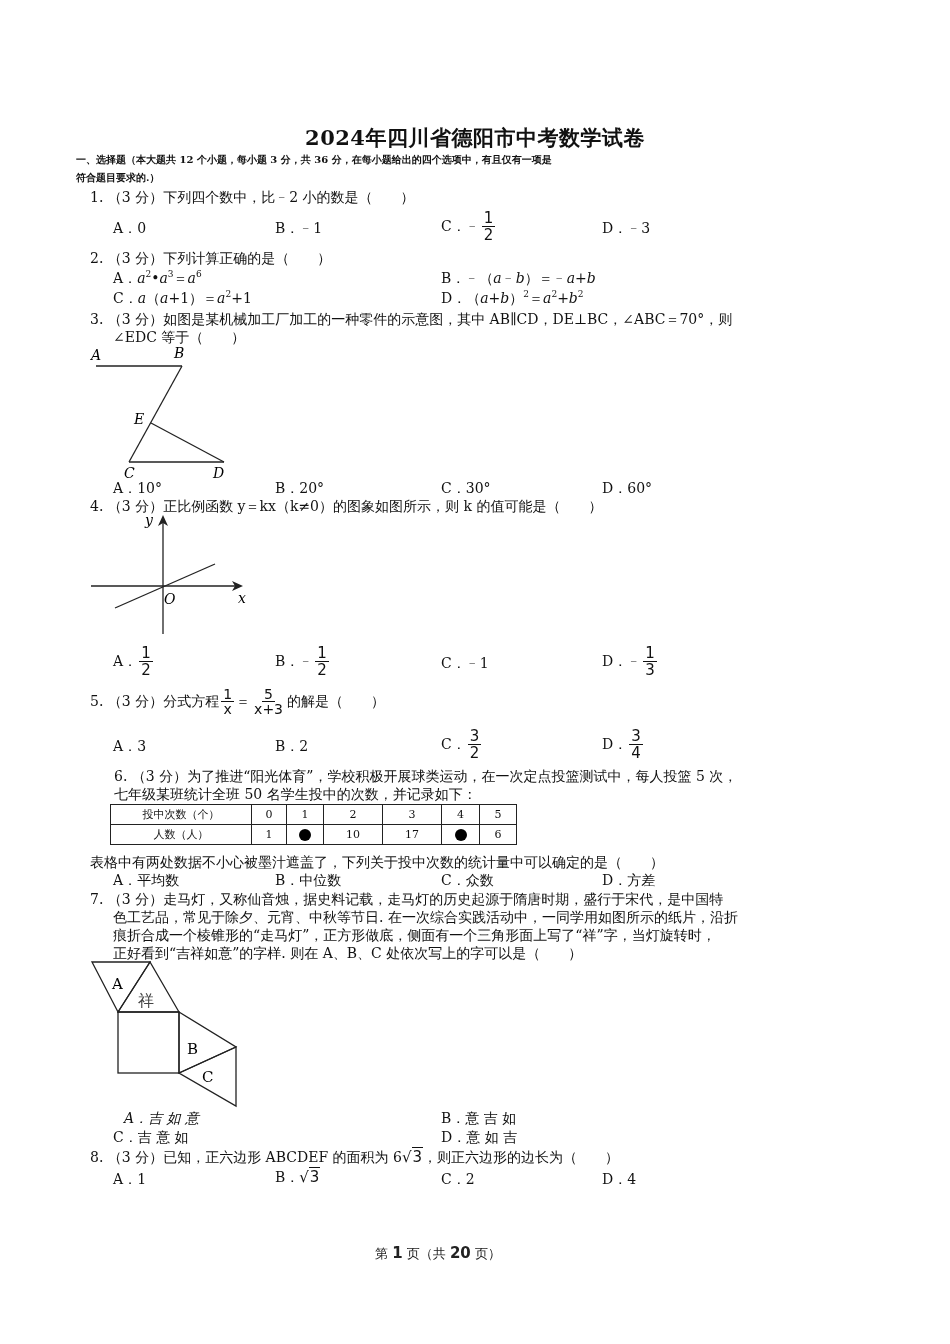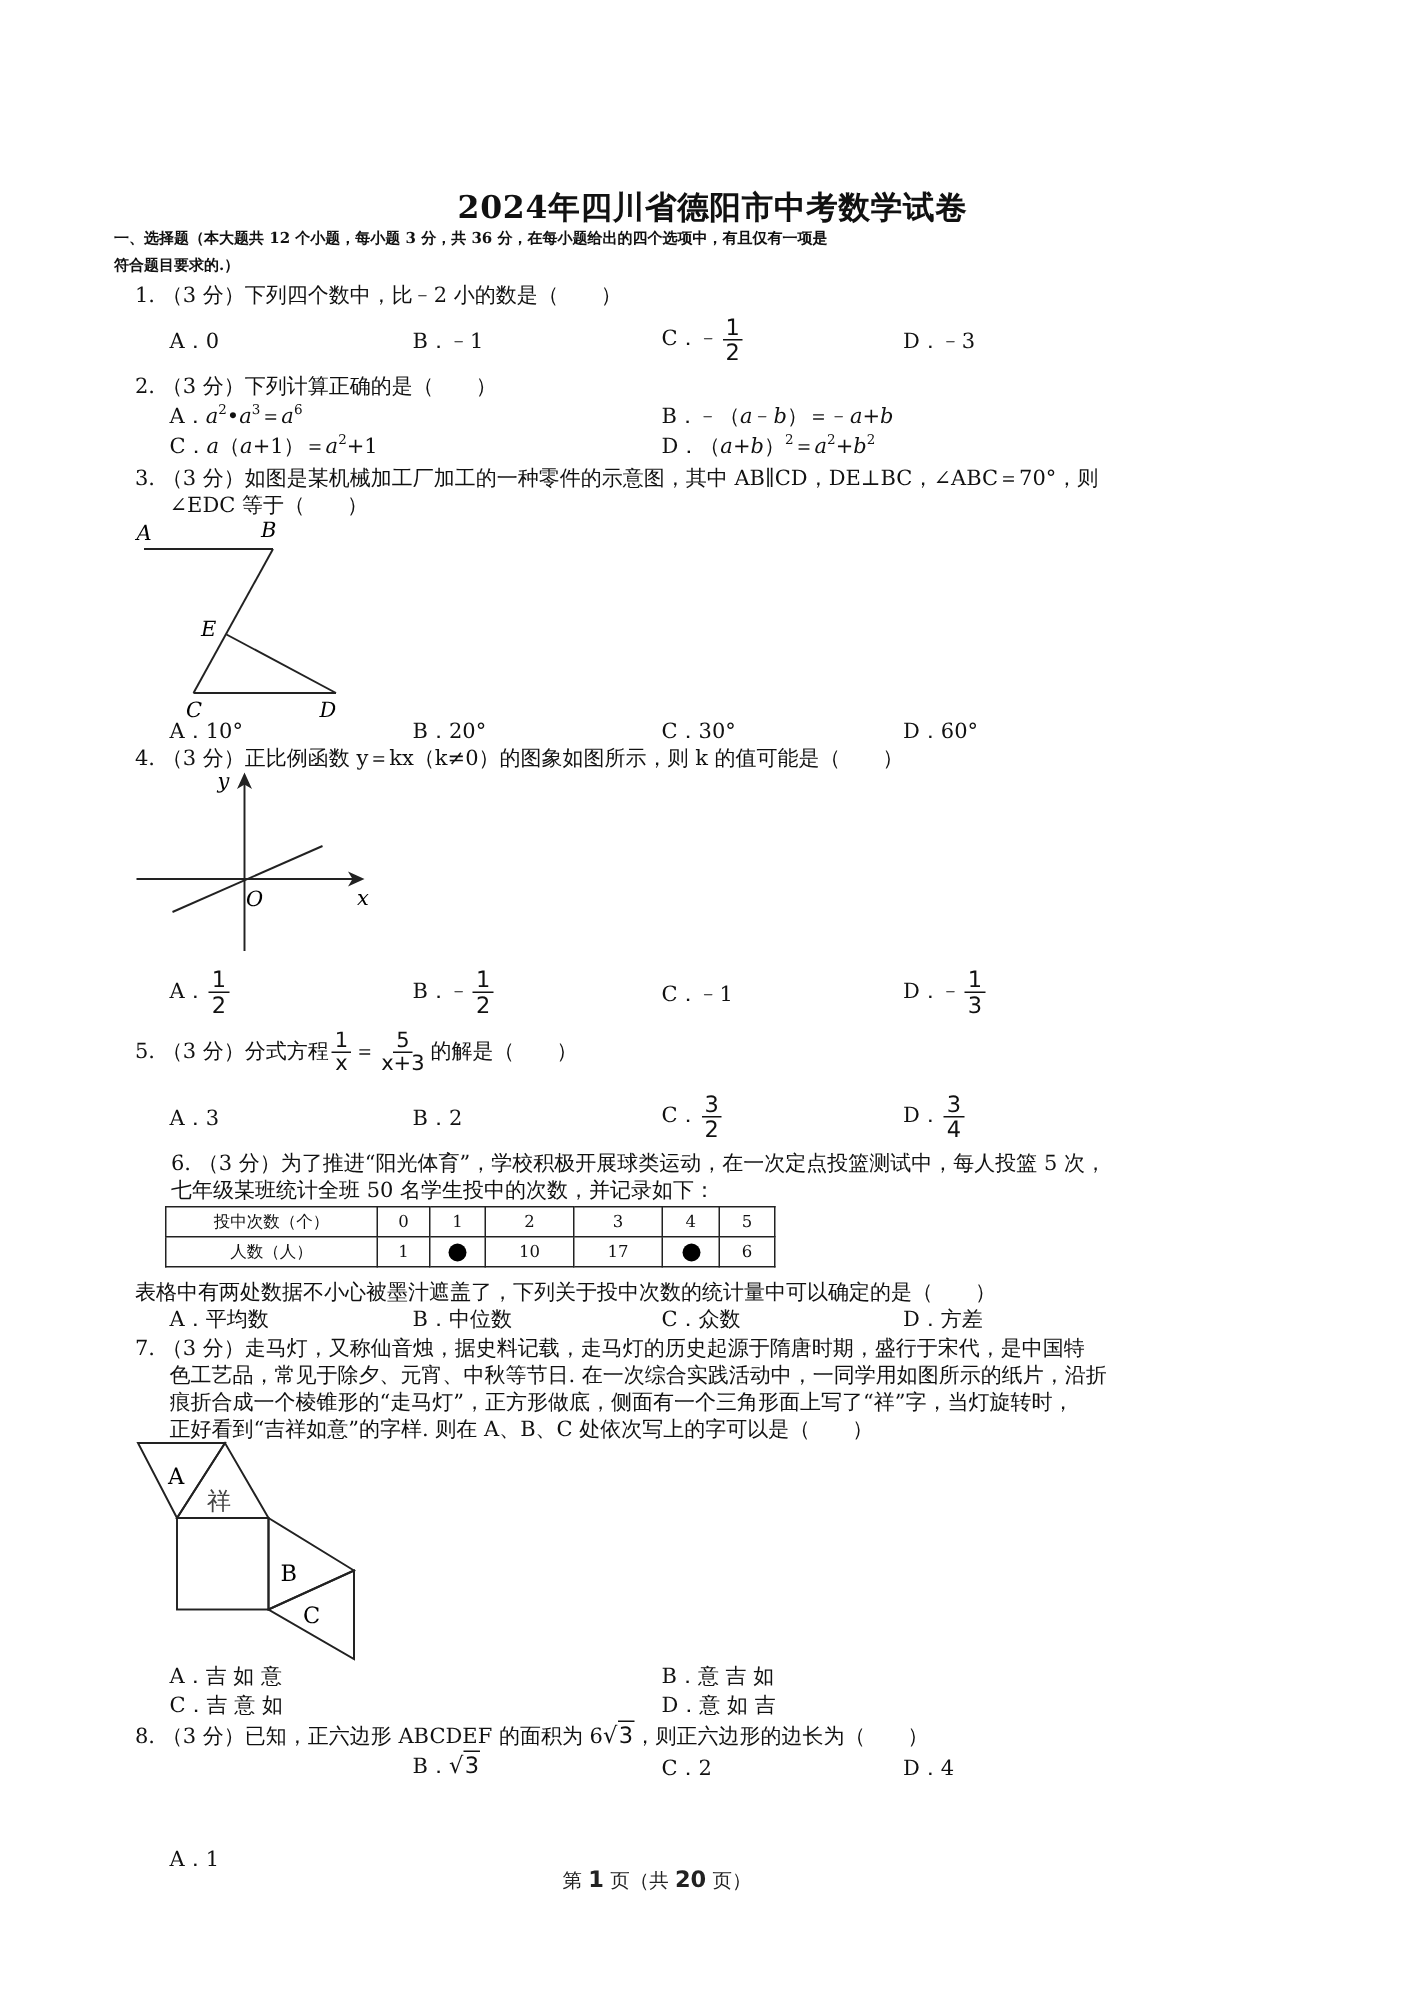--- a/index.html
+++ b/index.html
@@ -196,28 +196,28 @@
   <rect x="30" y="54" width="61" height="61" fill="none" stroke="#222" stroke-width="1.3"></rect>
 
   <polygon points="91,54 148,89 91,115" fill="none" stroke="#222" stroke-width="1.3"></polygon>
   <polygon points="91,115 148,89 148,148" fill="none" stroke="#222" stroke-width="1.3"></polygon>
   <text x="24" y="31" font-size="15">A</text>
   <text x="50" y="48" font-size="16" fill="#444">祥</text>
   <text x="99" y="96" font-size="15">B</text>
   <text x="114" y="124" font-size="15">C</text>
 </svg>
 
-<div class="abs opt" style="left:113px;top:1109px;"><span>A．</span><span>吉 如 意</span></div>
+<div class="abs opt" style="left:124px;top:1109px;font-style:italic;"><span>A．</span><span>吉 如 意</span></div>
 <div class="abs opt" style="left:441px;top:1109px;"><span>B．</span><span>意 吉 如</span></div>
 <div class="abs opt" style="left:113px;top:1128px;"><span>C．</span><span>吉 意 如</span></div>
 <div class="abs opt" style="left:441px;top:1128px;"><span>D．</span><span>意 如 吉</span></div>
 
 <div class="abs q" style="top:1148px;">
   <span>8.</span> <span>（3 分）已知，正六边形 ABCDEF 的面积为 6</span><span class="sqrt">√<span class="rad">3</span></span><span>，则正六边形的边长为（　　）</span>
 </div>
-<div class="abs opt" style="left:113px;top:1231px;text-align:right;"><span>A．</span><span>1</span></div>
+<div class="abs opt" style="left:113px;top:1170px;text-align:right;"><span>A．</span><span>1</span></div>
 <div class="abs opt" style="left:275px;top:1168px;"><span>B．</span><span class="sqrt">√<span class="rad">3</span></span></div>
 <div class="abs opt" style="left:441px;top:1170px;"><span>C．</span><span>2</span></div>
 <div class="abs opt" style="left:602px;top:1170px;"><span>D．</span><span>4</span></div>
 
 <div class="abs footer">
   <span>第</span> <b>1</b> <span>页（共</span> <b>20</b> <span>页）</span>
 </div>
 
 </body></html>

